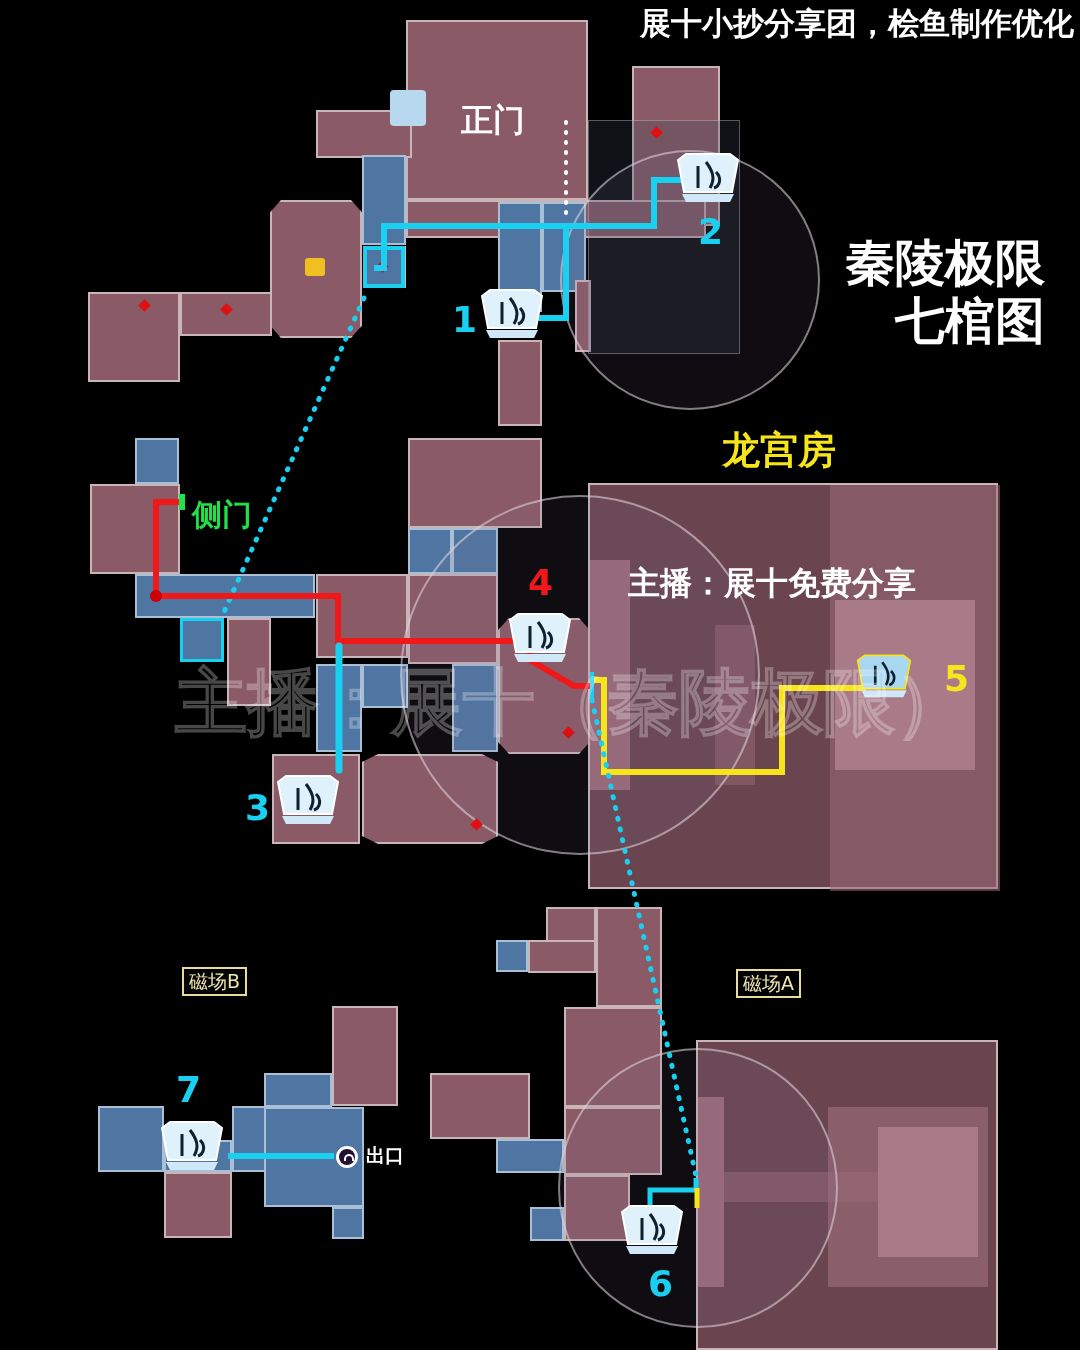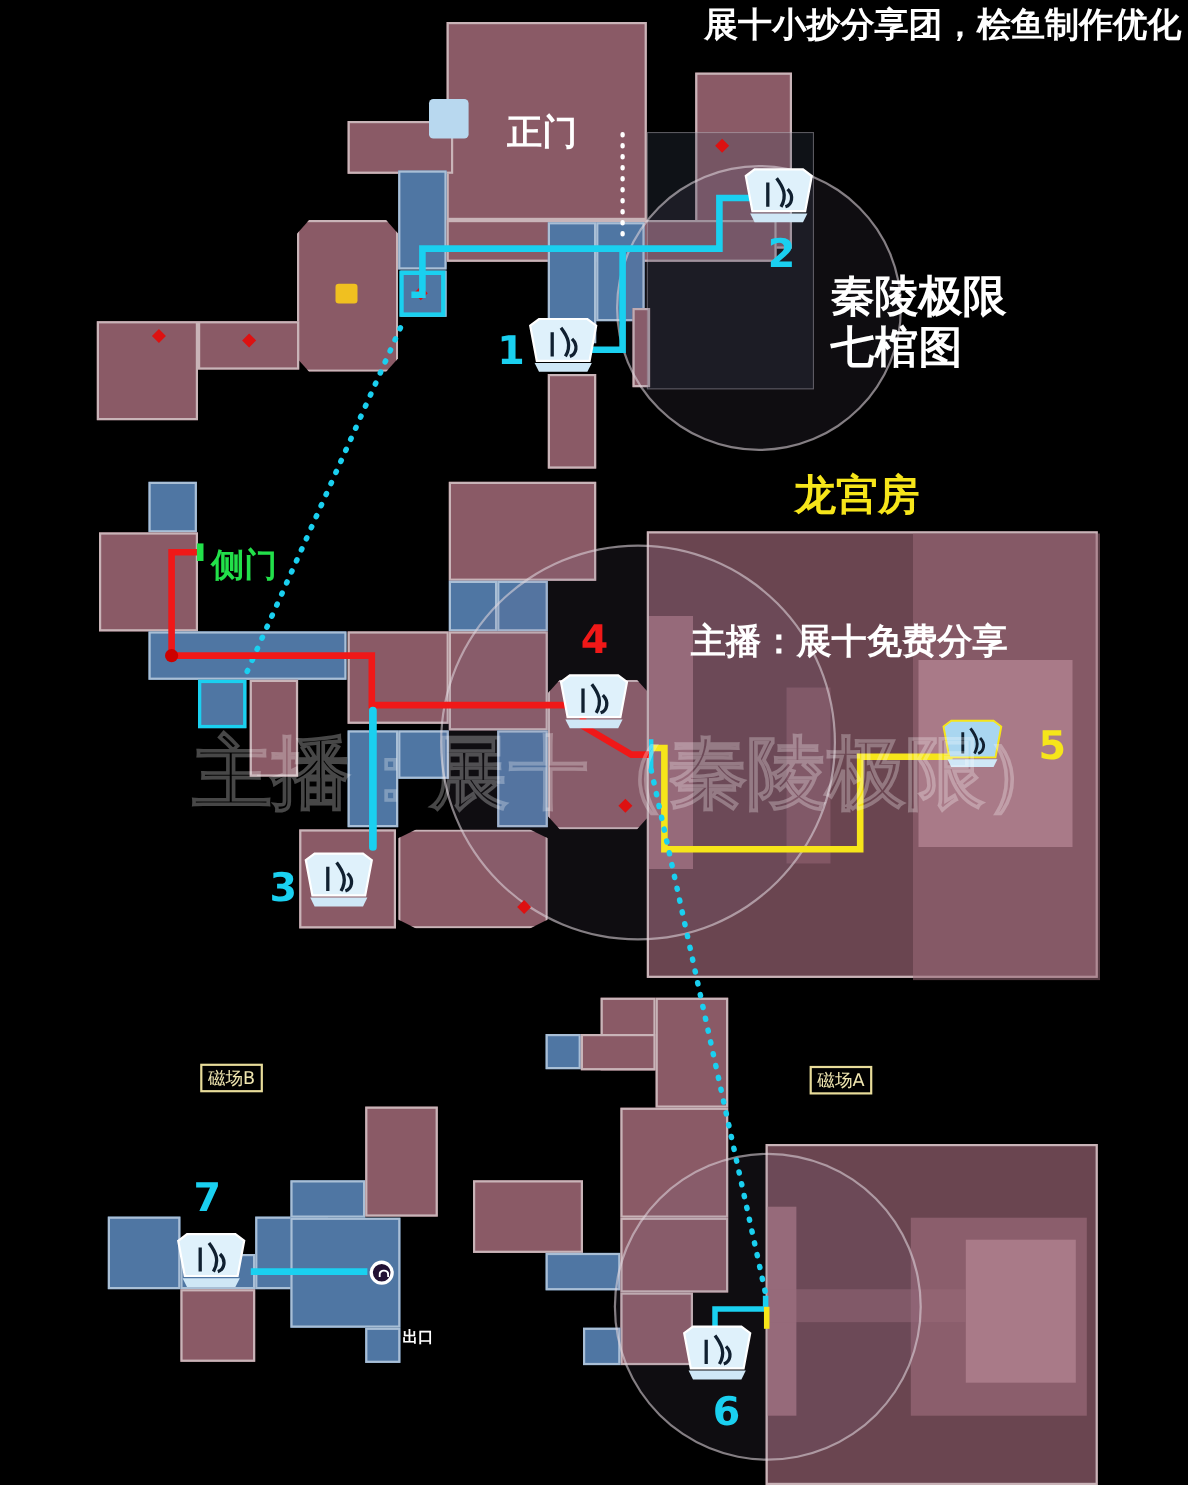--- a/index.html
+++ b/index.html
@@ -8,28 +8,28 @@
   .room { position:absolute; background:#8a5a66; border:2px solid #c9b4b8; box-sizing:border-box; }
   .room.blue { background:#4f76a3; border-color:#a9bfd6; }
   .room.oct { clip-path: polygon(12% 0,88% 0,100% 9%,100% 91%,88% 100%,12% 100%,0 91%,0 9%); }
   .big { position:absolute; background:#6a4550; border:2px solid #c9b4b8; box-sizing:border-box; }
   .big .inner { position:absolute; background:#9a6a78; }
   .circle { position:absolute; border:2px solid rgba(230,220,225,0.55); border-radius:50%; background:rgba(120,110,140,0.12); box-sizing:border-box; }
   .reddot { position:absolute; width:9px; height:9px; background:#d11; transform:rotate(45deg); }
   svg.overlay { position:absolute; left:0; top:0; }
   .label { position:absolute; font-weight:bold; white-space:nowrap; line-height:1; }
   .credit { right:6px; top:8px; font-size:31px; color:#fff; }
-  .title { left:755px; top:235px; font-size:40px; color:#fff; text-align:left; line-height:1.15; width:290px;margin-top:12px; }
+  .title { left:755px; top:235px; font-size:50px; color:#fff; text-align:right; line-height:1.15; width:290px; }
   .num { font-size:36px; }
   .cyan { color:#1ad0f0; }
   .red { color:#f01818; }
   .yellow { color:#f6e51a; }
   .green { color:#22e04a; }
   .white { color:#fff; }
-  .boxlabel { position:absolute; border:2px solid #e8dc9a; color:#f0e6b0; font-size:16px; padding:3px 5px; line-height:1; }
+  .boxlabel { position:absolute; border:2px solid #e8dc9a; color:#f0e6b0; font-size:19px; padding:3px 5px; line-height:1; }
   .watermark { position:absolute; left:175px; top:655px; font-size:72px; color:rgba(255,255,255,0.0); -webkit-text-stroke:1px rgba(255,255,255,0.28); font-weight:bold; white-space:nowrap; }
   .chest { position:absolute; width:72px; height:64px; }
   .exit-icon { position:absolute; left:336px; top:1146px; width:22px; height:22px; border:3px solid #fff; border-radius:50%; background:#213; box-sizing:border-box; }
   .exit-icon::after { content:""; position:absolute; left:5px; top:5px; width:6px; height:5px; border:2px solid #fff; border-bottom:none; border-radius:6px 6px 0 0; }
   .skull-icon { position:absolute; left:305px; top:258px; width:20px; height:18px; background:#f0c020; border-radius:3px; }
   .exit-door-icon { position:absolute; left:390px; top:90px; width:36px; height:36px; background:#b8d8ef; border-radius:4px; }
 </style>
 </head>
 <body>
 
@@ -188,20 +188,20 @@
   <div class="label num yellow" style="left:944px;top:661px;">5</div>
   <div class="label num cyan" style="left:648px;top:1266px;">6</div>
   <div class="label num cyan" style="left:176px;top:1072px;">7</div>
 
   <div class="label white" style="left:461px;top:104px;font-size:32px;">正门</div>
   <div class="label green" style="left:192px;top:500px;font-size:30px;">侧门</div>
   <div class="label yellow" style="left:722px;top:431px;font-size:38px;">龙宫房</div>
   <div class="label white" style="left:628px;top:567px;font-size:32px;text-align:right;">主播：展十免费分享</div>
   <div class="boxlabel" style="left:182px;top:967px;">磁场B</div>
   <div class="boxlabel" style="left:736px;top:969px;">磁场A</div>
-  <div class="label white" style="left:366px;top:1209px;font-size:14px;">出口</div>
+  <div class="label white" style="left:366px;top:1146px;font-size:19px;">出口</div>
 
   <div class="label credit">展十小抄分享团，桧鱼制作优化</div>
   <div class="label title">
     <div>秦陵极限</div>
     <div>七棺图</div>
   </div>
 </div>
 
 </body></html>

